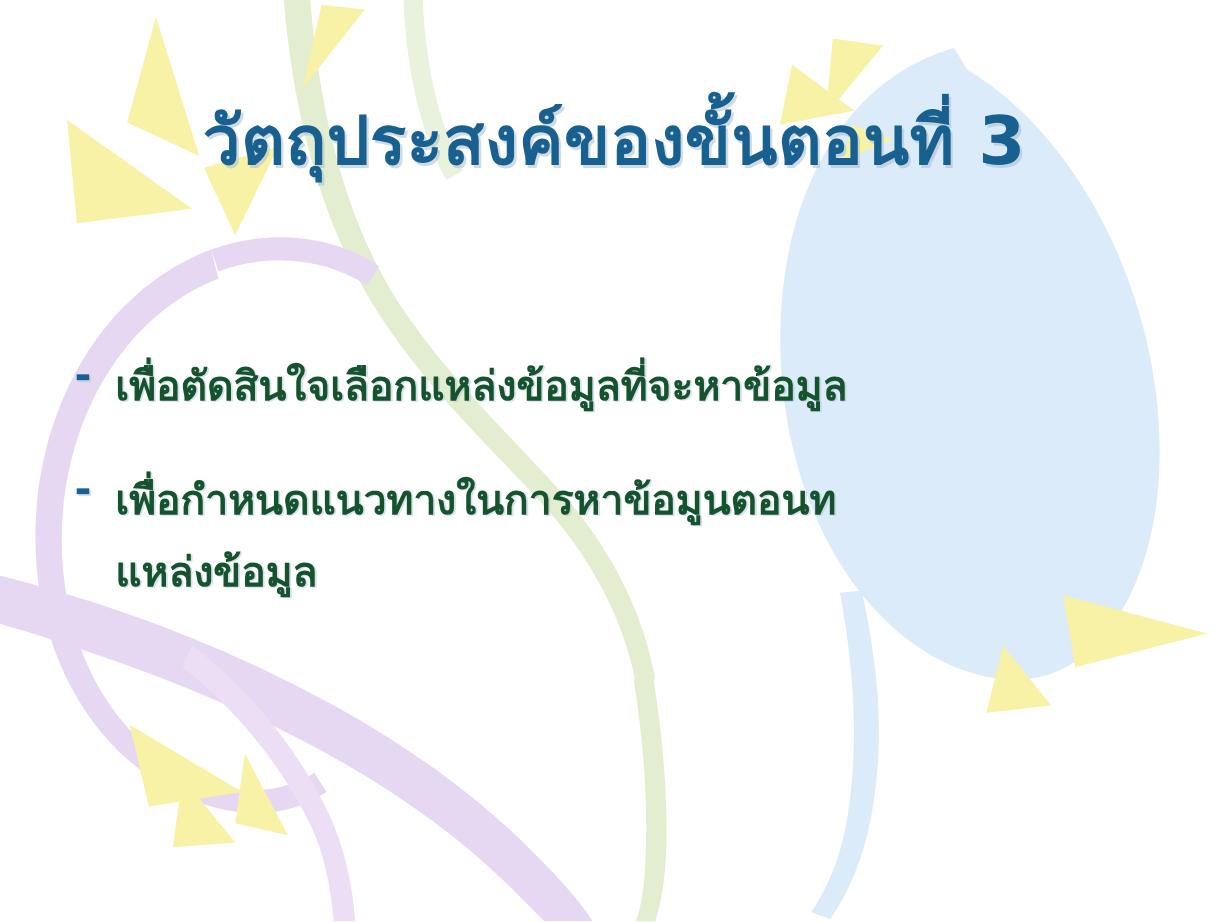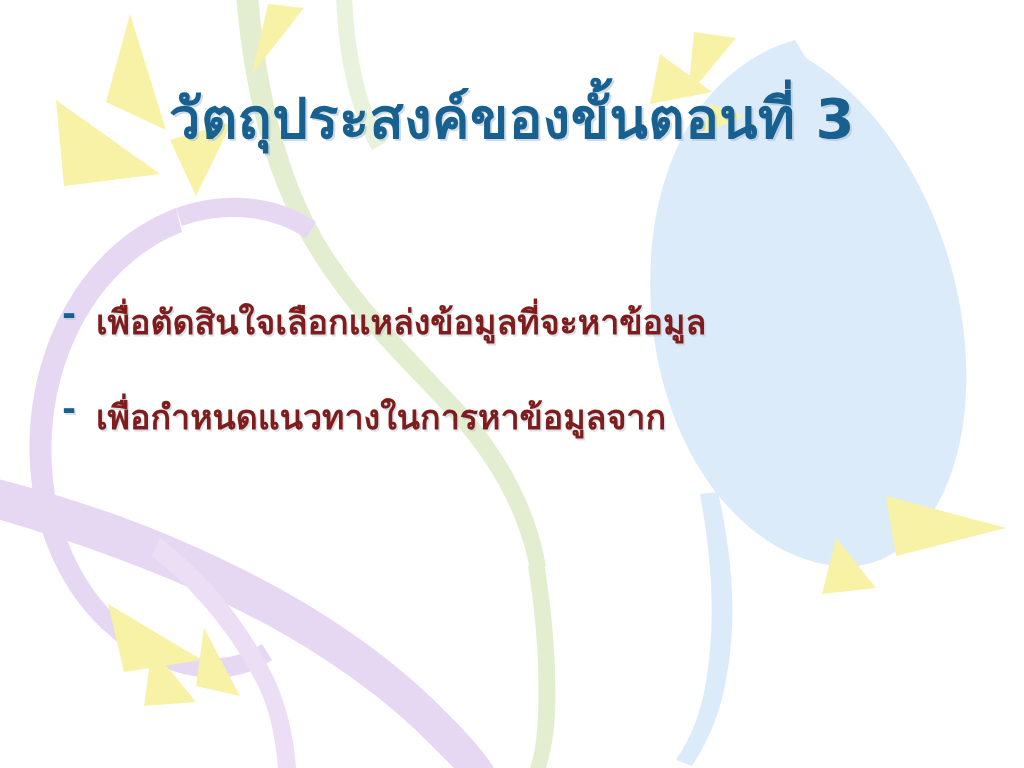--- a/index.html
+++ b/index.html
@@ -73,21 +73,21 @@
     text-shadow: 1.5px 1.5px 0 rgba(175,195,210,0.5);
   }
 
   .bullet-lines {
     flex: 1 1 auto;
   }
 
   .bullet-line {
     font-size: 34px;
     font-weight: bold;
-    color: #7f1d1d;
+    color: #14532d;
     line-height: 1.78;
     text-shadow: 1.5px 1.5px 0 rgba(175,195,210,0.5);
     white-space: nowrap;
   }
 </style>
 </head>
 <body>
 
 <div id="slide">
 
@@ -154,19 +154,20 @@
       <div class="bullet-row">
         <span class="bullet-marker">-</span>
         <span class="bullet-lines">
           <div class="bullet-line">เพื่อตัดสินใจเลือกแหล่งข้อมูลที่จะหาข้อมูล</div>
         </span>
       </div>
 
       <div class="bullet-row">
         <span class="bullet-marker">-</span>
         <span class="bullet-lines">
-          <div class="bullet-line">เพื่อกำหนดแนวทางในการหาข้อมูลจาก</div>
+          <div class="bullet-line">เพื่อกำหนดแนวทางในการหาข้อมูนตอนท</div>
+          <div class="bullet-line">แหล่งข้อมูล</div>
         </span>
       </div>
 
     </div>
   </div>
 </div>
 
 </body></html>

